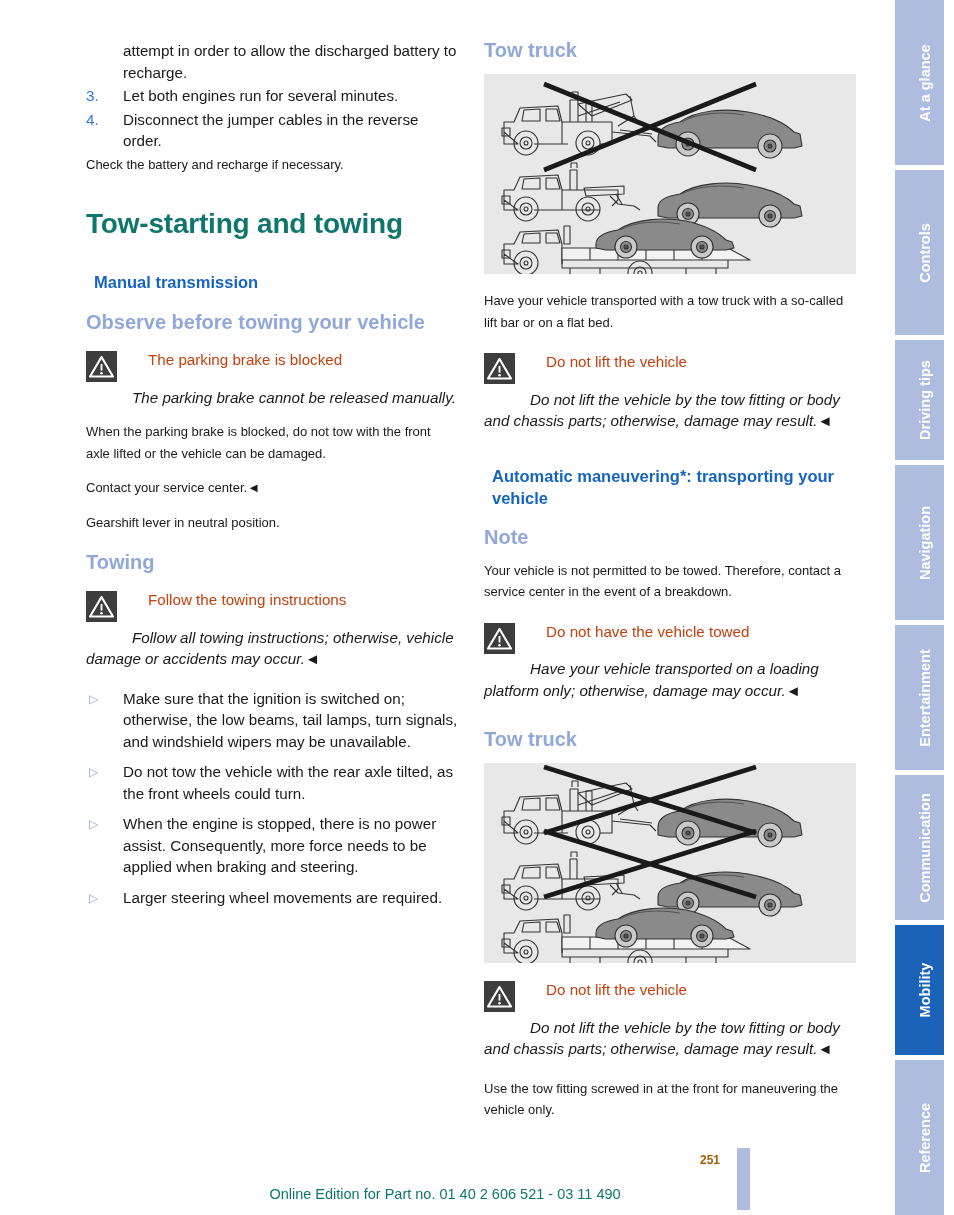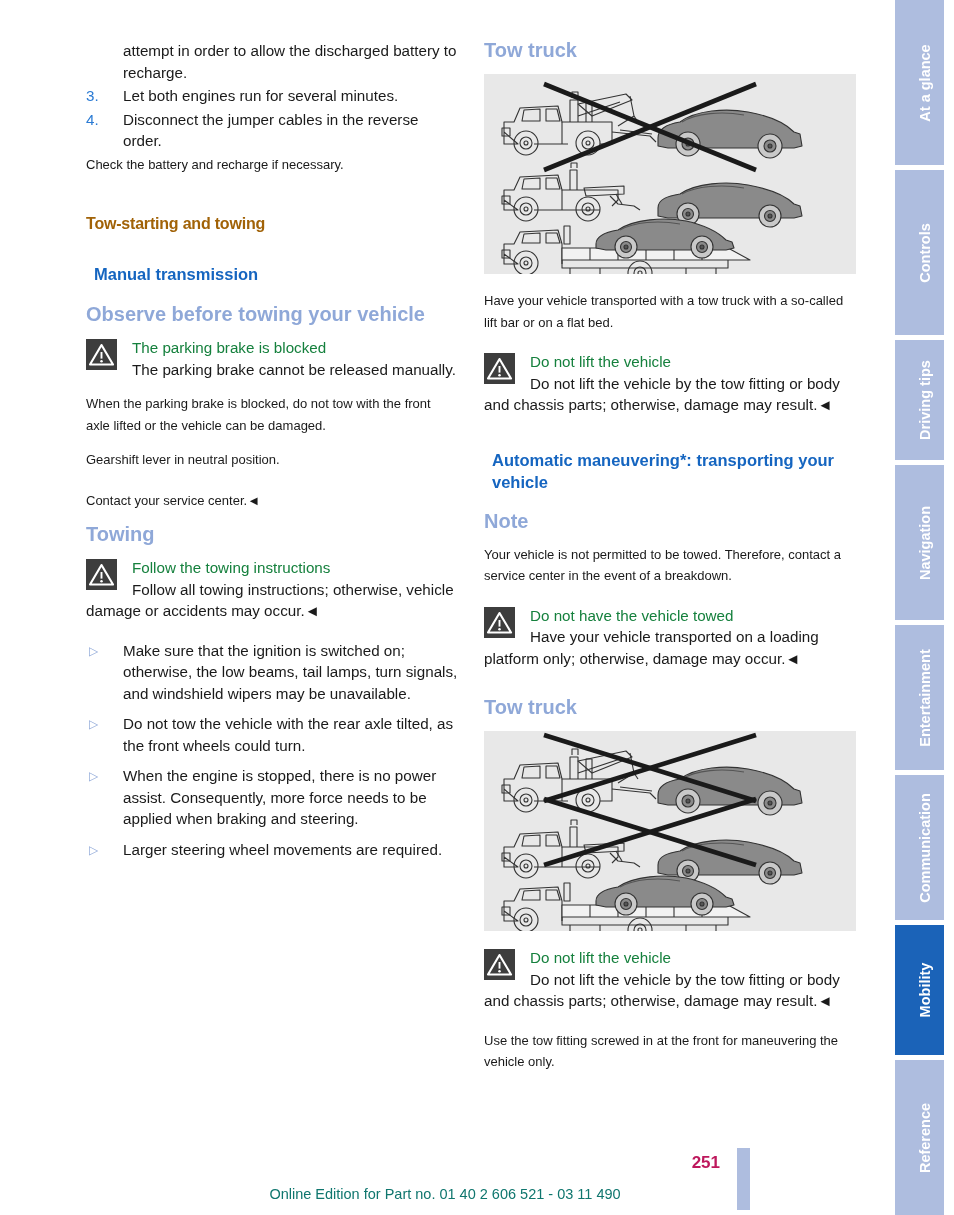--- a/index.html
+++ b/index.html
@@ -28,24 +28,24 @@
   
   .body-text {
     font-size: 13px;
     line-height: 21.5px;
     color: #1a1a1a;
     margin: 0 0 13px 0;
     text-align: left;
   }
 
   h1.title {
-    font-size: 16px;
+    font-size: 28px;
     font-weight: bold;
-    color: #a16207;
-    margin: 34px 0 24px 0;
+    color: #0f766e;
+    margin: 34px 0 32px 0;
     line-height: 30px;
     letter-spacing: -0.2px;
   }
   h2.sub {
     font-size: 16.5px;
     font-weight: bold;
     color: #1565c0;
     margin: 0 0 19px 8px;
     line-height: 22px;
   }
@@ -110,29 +110,30 @@
     left: 0; top: 2px;
     width: 31px; height: 31px;
     background: #3d3d3d;
     display: block;
   }
   .warn-icon svg { display: block; }
   .warn-head {
     padding-left: 46px;
     font-size: 15.2px;
     line-height: 21.5px;
-    color: #15803d;
-    margin: 0;
+    color: #c2410c;
+    margin: 16px;
   }
   .warn-body {
     font-size: 15.2px;
     line-height: 21.5px;
     color: #1a1a1a;
     margin: 0;
     text-indent: 46px;
+    font-style: italic;
   }
 
   
   .figure {
     width: 372px;
     background: #e8e8e8;
     margin: 0 0 16px 0;
     display: block;
   }
   .figure svg { display: block; width: 100%; height: auto; }
@@ -160,23 +161,23 @@
     white-space: nowrap;
     transform-origin: center center;
   }
 
   
   .pageno {
     position: absolute;
     left: 640px; top: 1153px;
     width: 80px;
     text-align: right;
-    font-size: 17px;
+    font-size: 12px;
     font-weight: bold;
-    color: #be185d;
+    color: #a16207;
   }
   .pagebar {
     position: absolute;
     left: 737px; top: 1148px;
     width: 13px; height: 62px;
     background: #aebddf;
   }
   .footer-note {
     position: absolute;
     left: 0; top: 1186px;
@@ -220,22 +221,22 @@
           <polygon points="15.5,6 27,25.5 4,25.5" fill="none" stroke="#ffffff" stroke-width="2.1" stroke-linejoin="round"></polygon>
           <rect x="14.55" y="13" width="1.9" height="6.6" fill="#ffffff"></rect>
           <circle cx="15.5" cy="22.2" r="1.25" fill="#ffffff"></circle>
         </svg>
       </span>
       <p class="warn-head">The parking brake is blocked</p>
       <p class="warn-body">The parking brake cannot be released manually.</p>
     </div>
 
     <p class="body-text">When the parking brake is blocked, do not tow with the front axle lifted or the vehicle can be damaged.</p>
+    <p class="body-text">Contact your service center.◄</p>
     <p class="body-text" style="margin-bottom:19px;">Gearshift lever in neutral position.</p>
-    <p class="body-text">Contact your service center.◄</p>
 
     <h3 class="subsub">Towing</h3>
 
     <div class="warn">
       <span class="warn-icon">
         <svg width="31" height="31" viewBox="0 0 31 31">
           <polygon points="15.5,6 27,25.5 4,25.5" fill="none" stroke="#ffffff" stroke-width="2.1" stroke-linejoin="round"></polygon>
           <rect x="14.55" y="13" width="1.9" height="6.6" fill="#ffffff"></rect>
           <circle cx="15.5" cy="22.2" r="1.25" fill="#ffffff"></circle>
         </svg>

